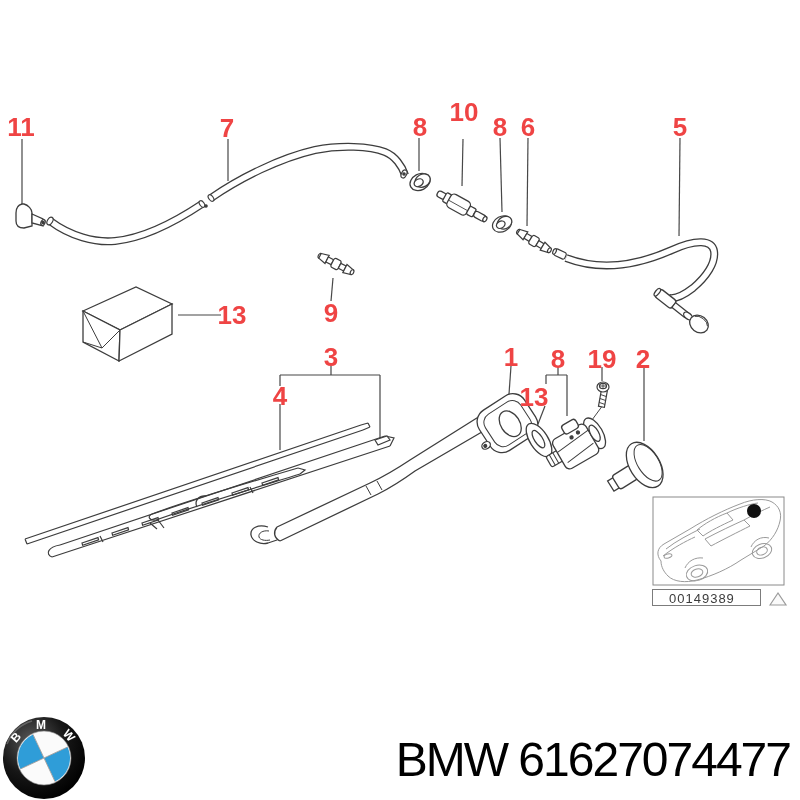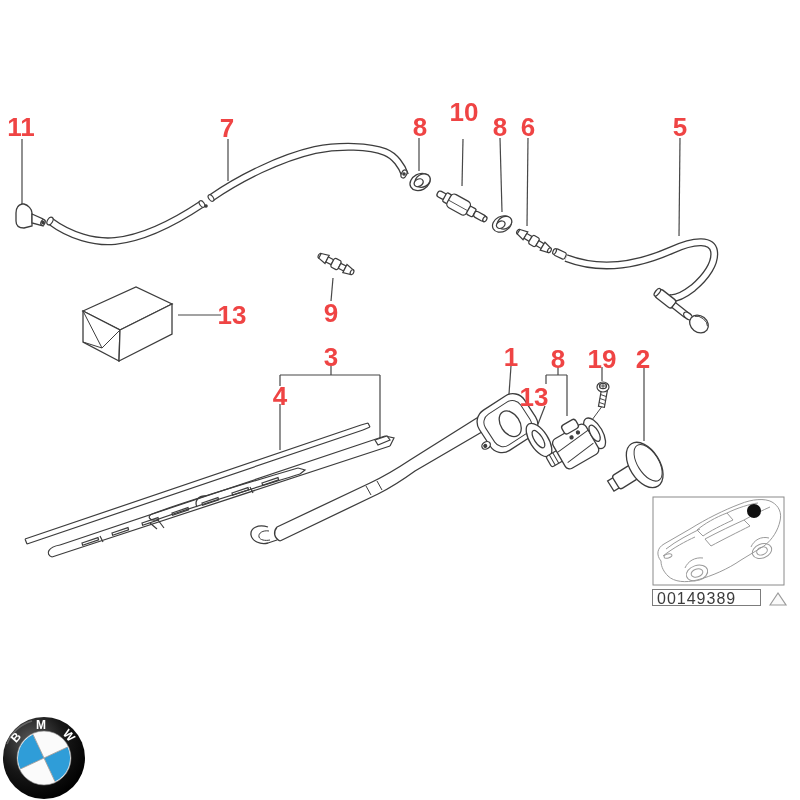--- a/index.html
+++ b/index.html
@@ -2,22 +2,22 @@
 <html><head>
 <meta charset="utf-8">
 <style>
   html,body{margin:0;padding:0;background:#ffffff;}
   .stage{position:relative;width:800px;height:800px;background:#fff;overflow:hidden;
          font-family:"Liberation Sans", sans-serif;}
   .drawing-svg{position:absolute;left:0;top:0;width:800px;height:800px;}
   .callout{position:absolute;transform:translate(-50%,-50%);font-weight:bold;
            font-size:26px;color:#ef4444;letter-spacing:0;line-height:1;white-space:nowrap;}
   .code-box{position:absolute;left:652px;top:589px;width:109px;height:17px;
-            border:1px solid #7c7c7c;background:#fff;color:#3c3c3c;font-size:16px;
-            line-height:17px;padding-left:4px;letter-spacing:1px;box-sizing:border-box;}
+            border:1px solid #7c7c7c;background:#fff;color:#3c3c3c;font-size:13px;
+            line-height:17px;padding-left:16px;letter-spacing:1px;box-sizing:border-box;}
   .part-number{position:absolute;right:10px;top:736px;font-size:48px;color:#000;
                letter-spacing:-2px;line-height:1;white-space:nowrap;}
   .logo-wrap{position:absolute;left:2px;top:716px;width:84px;height:84px;}
 </style>
 </head>
 <body>
 
 <div class="stage">
 
   <svg class="drawing-svg" viewBox="0 0 800 800">
@@ -269,14 +269,15 @@
       </g>
       <path d="M-37,-14 A39 39 0 0 1 -12,-37" stroke="#777" stroke-width="1.6" fill="none" opacity="0.7"></path>
       <g fill="#ffffff" font-size="12" font-weight="bold" font-family="Liberation Sans, sans-serif" text-anchor="middle">
         <text transform="translate(-25,-18) rotate(-48)">B</text>
         <text transform="translate(-3,-29) rotate(0)">M</text>
         <text transform="translate(22,-20) rotate(50)">W</text>
       </g>
     </svg>
   </div>
 
+  <div class="part-number">BMW 61627074477</div>
 
 </div>
 
 </body></html>

